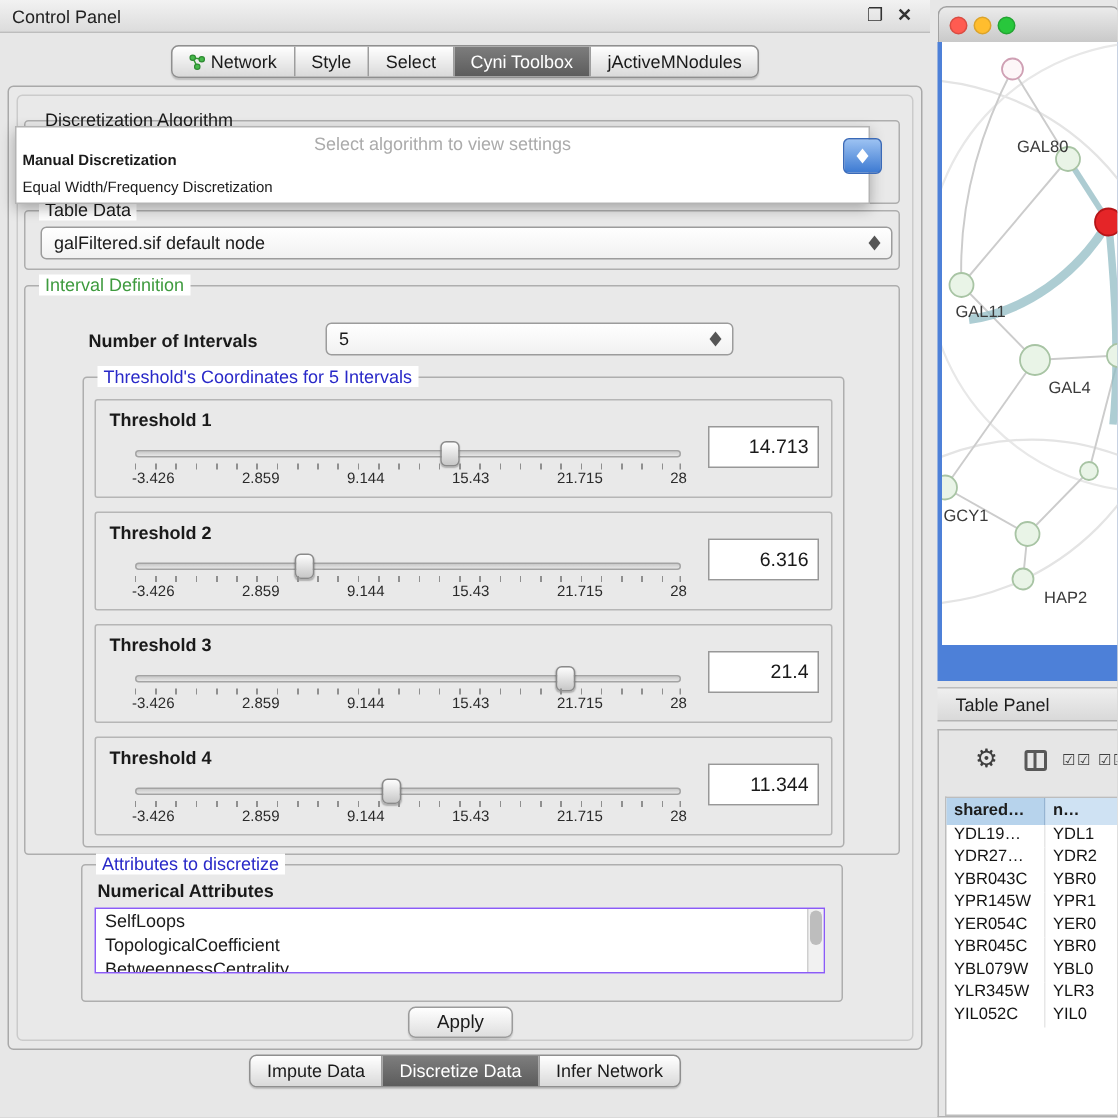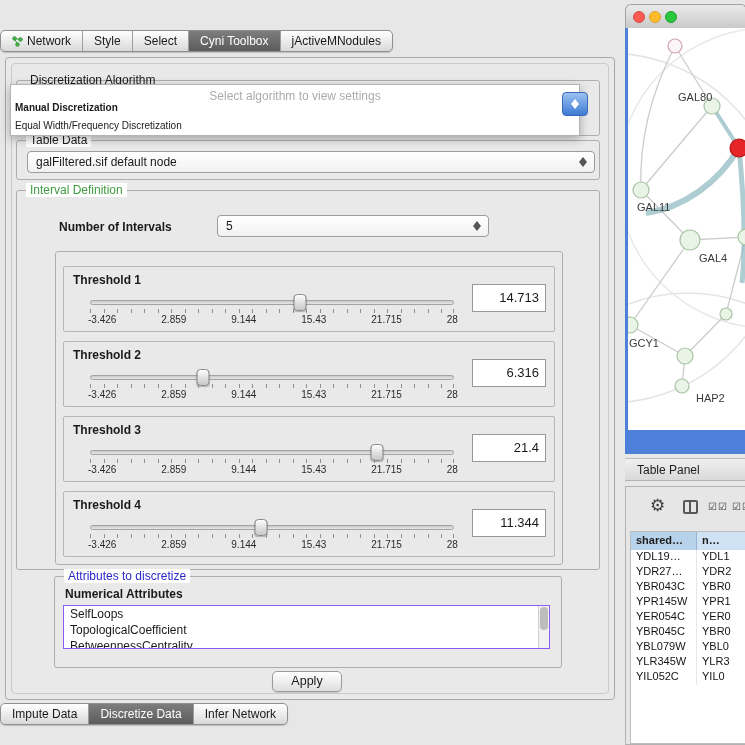--- a/index.html
+++ b/index.html
@@ -8,21 +8,21 @@
         font-family:"Liberation Sans",sans-serif;color:#1a1a1a;}
   .abs{position:absolute;}
 
   
   .cp-titlebar{left:0;top:0;width:620px;height:22px;background:linear-gradient(#f2f2f2,#dcdcdc);
      border-bottom:1px solid #bdbdbd;}
   .cp-title{left:8px;top:4px;font-size:12px;color:#222;}
   .win-icon{top:3px;font-size:12px;color:#333;cursor:pointer;}
 
   
-  .tabs-wrap{text-align:left;}
+  .tabs-wrap{text-align:center;}
   .seg{display:inline-flex;border:1px solid #8f8f8f;border-radius:5px;overflow:hidden;
        background:linear-gradient(#ffffff,#d9d9d9);box-shadow:0 1px 1px rgba(0,0,0,.18);}
   .segitem{padding:3px 11px;font-size:12px;color:#1a1a1a;border-left:1px solid #9d9d9d;
        display:flex;align-items:center;gap:4px;white-space:nowrap;cursor:pointer;}
   .segitem:first-child{border-left:none;}
   .segitem.active{background:linear-gradient(#7d7d7d,#5c5c5c);color:#fff;}
 
   
   .panel{left:5px;top:57px;width:610px;height:643px;border:1px solid #a9a9a9;border-radius:4px;background:#e9e9e9;}
   .panel-inner{left:11px;top:63px;width:598px;height:631px;border:1px solid #cbcbcb;border-radius:4px;}
@@ -101,20 +101,25 @@
   .trow{display:flex;height:15px;cursor:default;}
   .td{font-size:11px;color:#141414;padding-left:5px;white-space:nowrap;overflow:hidden;}
   .td1{width:66px;border-right:1px solid #e7e7e7;}
   .td2{flex:1;}
 </style>
 </head>
 <body>
 
 <div id="root">
 
+  <div class="abs cp-titlebar">
+    <span class="abs cp-title">Control Panel</span>
+    <span class="abs win-icon" style="left:578px;">❐</span>
+    <span class="abs win-icon" style="left:598px;font-weight:bold;">✕</span>
+  </div>
 
   <div class="abs tabs-wrap" style="left:0;top:30px;width:620px;">
     <div class="seg">
       <div class="segitem">
         <svg width="11" height="11" viewBox="0 0 11 11">
           <line x1="2.5" y1="2.5" x2="8.5" y2="3.5" stroke="#2f9e2f" stroke-width="1"></line>
           <line x1="2.5" y1="2.5" x2="5.5" y2="8.5" stroke="#2f9e2f" stroke-width="1"></line>
           <circle cx="2.5" cy="2.5" r="1.8" fill="#46b84a" stroke="#2f8a33" stroke-width="0.8"></circle>
           <circle cx="8.5" cy="3.5" r="1.8" fill="#46b84a" stroke="#2f8a33" stroke-width="0.8"></circle>
           <circle cx="5.5" cy="8.5" r="1.8" fill="#46b84a" stroke="#2f8a33" stroke-width="0.8"></circle>
@@ -162,20 +167,21 @@
   <div class="groupbox" style="left:16px;top:190px;width:584px;height:380px;">
     <span class="group-label green">Interval Definition</span>
 
     <span class="abs" style="left:42px;top:29px;font-size:12px;font-weight:bold;">Number of Intervals</span>
     <div class="combo" style="left:200px;top:24px;width:272px;height:22px;">
       <span>5</span>
       <span class="spin"></span>
     </div>
 
     <div class="groupbox" style="left:38px;top:60px;width:508px;height:314px;">
+      <span class="group-label blue">Threshold's Coordinates for 5 Intervals</span>
 
       <div class="tbox" style="top:14px;">
         <span class="tlabel">Threshold 1</span>
         <div class="track">
             <div class="thumb" style="left: 57.7197%;"></div>
           </div>
         <div class="ticks"></div>
         <div class="scale">
           <span>-3.426</span>
           <span>2.859</span>

